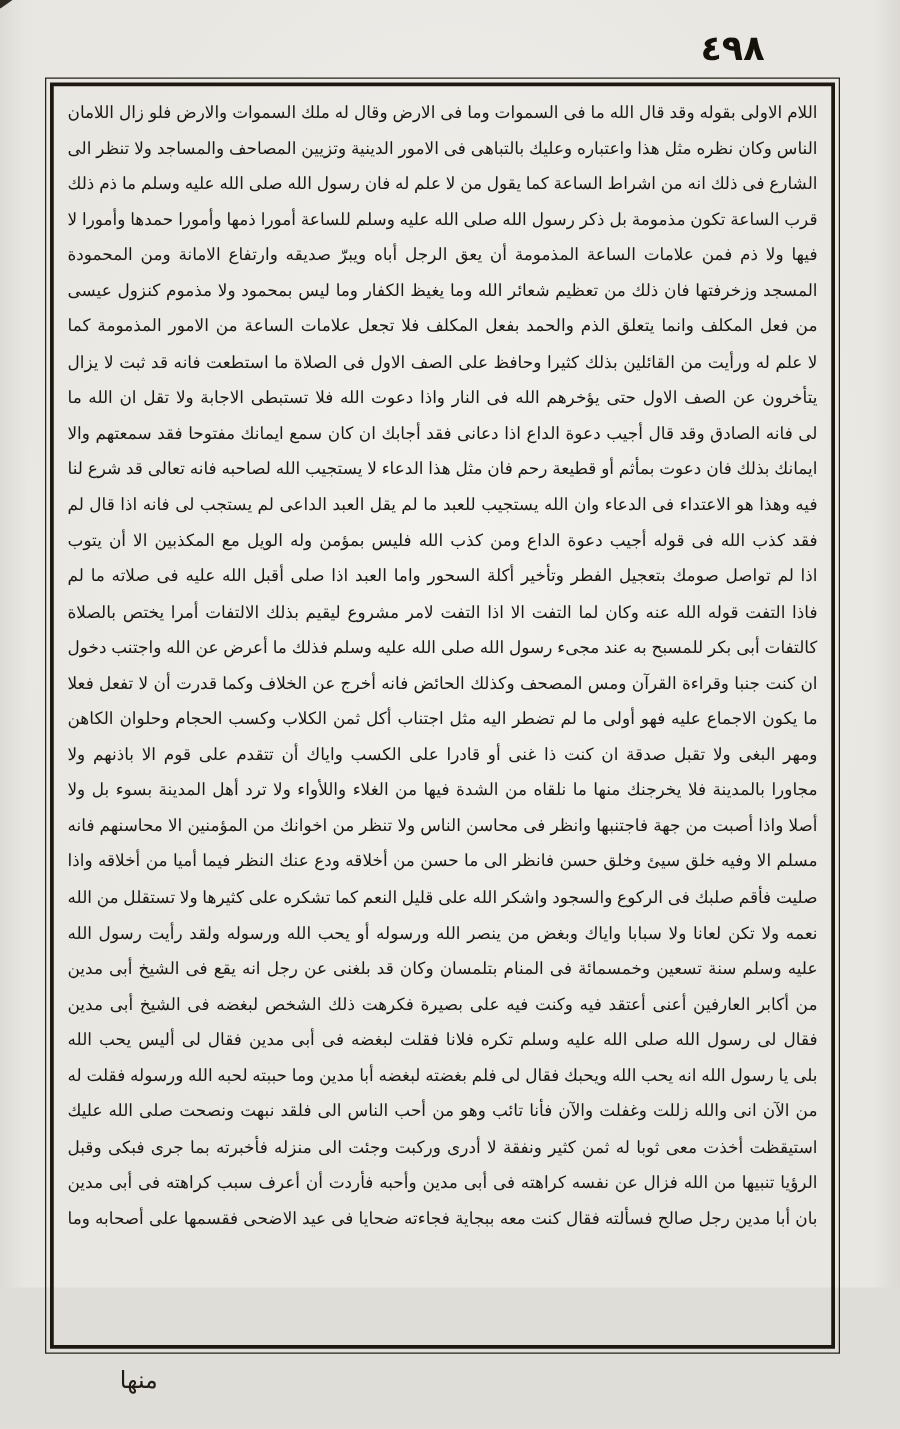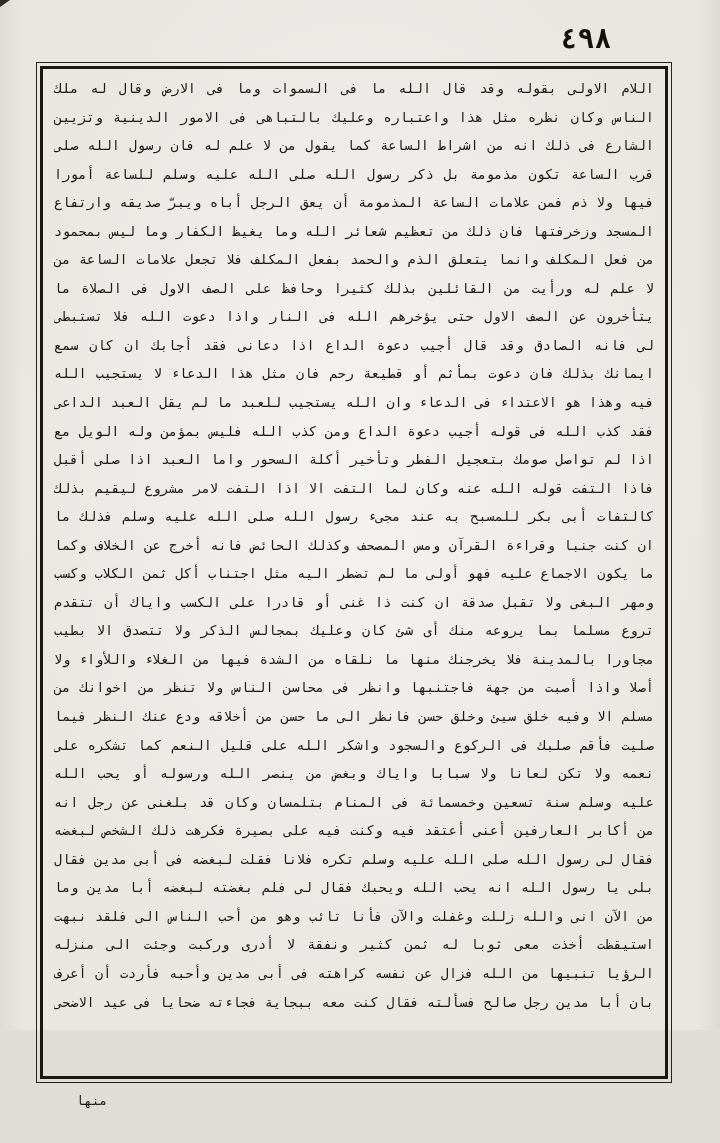--- a/index.html
+++ b/index.html
@@ -10,21 +10,20 @@
     overflow:hidden;
   }
   .scan-page{
     position:relative;
     width:720px;height:1030px;
     background:#e9e7e2;
     background-image:
       radial-gradient(ellipse at 50% 45%, rgba(255,255,255,.5) 0%, rgba(255,255,255,0) 70%),
       linear-gradient(90deg, rgba(120,115,105,.10) 0%, rgba(0,0,0,0) 3%, rgba(0,0,0,0) 97%, rgba(120,115,105,.12) 100%);
     color:#1b1712;
-    font-family:Liberation Mono, monospace;
   }
   .corner-artifact{
     position:absolute;left:0;top:0;width:10px;height:7px;
     background:#2a2async520;background:#2f2a22;
     clip-path:polygon(0 0,100% 0,0 100%);
   }
   .page-number{
     position:absolute;left:548px;top:22px;width:76px;
     text-align:center;
     font-size:28px;font-weight:bold;
@@ -55,22 +54,22 @@
     color:#1b1712;
     white-space:normal;
     overflow:hidden;
     text-align:justify;
     text-align-last:justify;
     -moz-text-align-last:justify;
     word-spacing:-0.5px;
   }
   .catchword{
     position:absolute;left:76px;top:1093px;width:70px;
-    direction:rtl;text-align:left;
-    font-size:13px;color:#201b13;
+    direction:rtl;text-align:center;
+    font-size:19px;color:#201b13;
   }
 </style>
 </head>
 <body>
 
 <div class="scan-page">
 
   <div class="corner-artifact"></div>
 
   <div class="page-number">٤٩٨</div>
@@ -90,21 +89,20 @@
           <div class="text-line">لى فانه الصادق وقد قال أجيب دعوة الداع اذا دعانى فقد أجابك ان كان سمع ايمانك مفتوحا فقد سمعتهم والا فاتهم</div>
           <div class="text-line">ايمانك بذلك فان دعوت بمأثم أو قطيعة رحم فان مثل هذا الدعاء لا يستجيب الله لصاحبه فانه تعالى قد شرع لنا ما ندعوه</div>
           <div class="text-line">فيه وهذا هو الاعتداء فى الدعاء وان الله يستجيب للعبد ما لم يقل العبد الداعى لم يستجب لى فانه اذا قال لم يستجب لى</div>
           <div class="text-line">فقد كذب الله فى قوله أجيب دعوة الداع ومن كذب الله فليس بمؤمن وله الويل مع المكذبين الا أن يتوب وعليك</div>
           <div class="text-line">اذا لم تواصل صومك بتعجيل الفطر وتأخير أكلة السحور واما العبد اذا صلى أقبل الله عليه فى صلاته ما لم يلتفت</div>
           <div class="text-line">فاذا التفت قوله الله عنه وكان لما التفت الا اذا التفت لامر مشروع ليقيم بذلك الالتفات أمرا يختص بالصلاة</div>
           <div class="text-line">كالتفات أبى بكر للمسبح به عند مجىء رسول الله صلى الله عليه وسلم فذلك ما أعرض عن الله واجتنب دخول المسجد</div>
           <div class="text-line">ان كنت جنبا وقراءة القرآن ومس المصحف وكذلك الحائض فانه أخرج عن الخلاف وكما قدرت أن لا تفعل فعلا الا</div>
           <div class="text-line">ما يكون الاجماع عليه فهو أولى ما لم تضطر اليه مثل اجتناب أكل ثمن الكلاب وكسب الحجام وحلوان الكاهن</div>
           <div class="text-line">ومهر البغى ولا تقبل صدقة ان كنت ذا غنى أو قادرا على الكسب واياك أن تتقدم على قوم الا باذنهم ولا</div>
-          <div class="text-line">تروع مسلما بما يروعه منك أى شئ كان وعليك بمجالس الذكر ولا تتصدق الا بطيب أعنى بحلال وان كنت</div>
           <div class="text-line">مجاورا بالمدينة فلا يخرجنك منها ما نلقاه من الشدة فيها من الغلاء واللأواء ولا ترد أهل المدينة بسوء بل ولا مسلم</div>
           <div class="text-line">أصلا واذا أصبت من جهة فاجتنبها وانظر فى محاسن الناس ولا تنظر من اخوانك من المؤمنين الا محاسنهم فانه ما من</div>
           <div class="text-line">مسلم الا وفيه خلق سيئ وخلق حسن فانظر الى ما حسن من أخلاقه ودع عنك النظر فيما أميا من أخلاقه واذا</div>
           <div class="text-line">صليت فأقم صلبك فى الركوع والسجود واشكر الله على قليل النعم كما تشكره على كثيرها ولا تستقلل من الله شيأ من</div>
           <div class="text-line">نعمه ولا تكن لعانا ولا سبابا واياك وبغض من ينصر الله ورسوله أو يحب الله ورسوله ولقد رأيت رسول الله صلى الله</div>
           <div class="text-line">عليه وسلم سنة تسعين وخمسمائة فى المنام بتلمسان وكان قد بلغنى عن رجل انه يقع فى الشيخ أبى مدين وكان أبو مدين</div>
           <div class="text-line">من أكابر العارفين أعنى أعتقد فيه وكنت فيه على بصيرة فكرهت ذلك الشخص لبغضه فى الشيخ أبى مدين</div>
           <div class="text-line">فقال لى رسول الله صلى الله عليه وسلم تكره فلانا فقلت لبغضه فى أبى مدين فقال لى أليس يحب الله ويحبنى فقلت له</div>
           <div class="text-line">بلى يا رسول الله انه يحب الله ويحبك فقال لى فلم بغضته لبغضه أبا مدين وما حببته لحبه الله ورسوله فقلت له يا رسول الله</div>
           <div class="text-line">من الآن انى والله زللت وغفلت والآن فأنا تائب وهو من أحب الناس الى فلقد نبهت ونصحت صلى الله عليك فلما</div>

